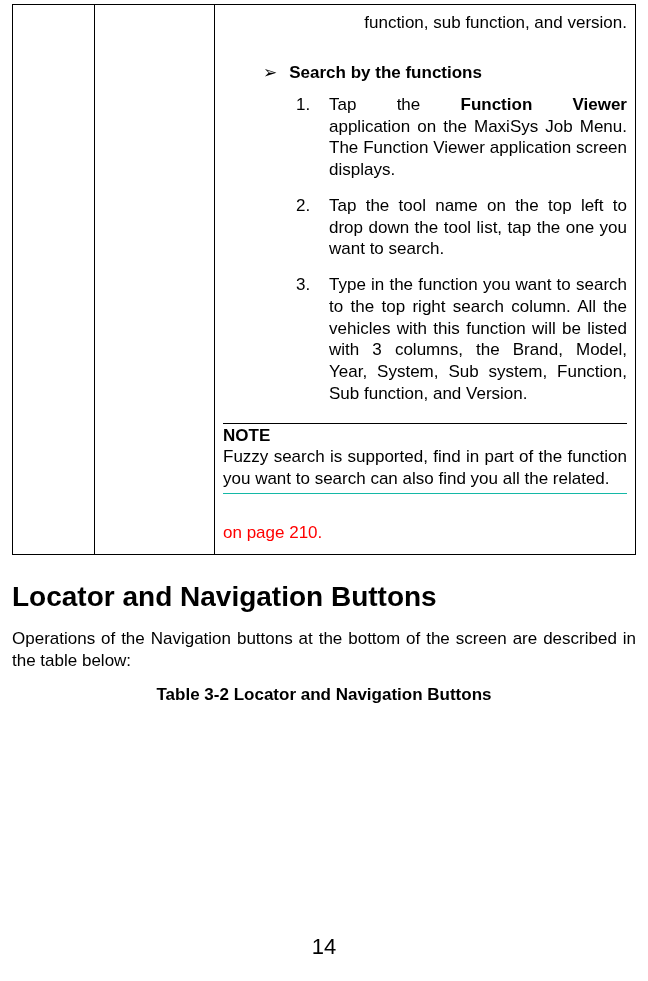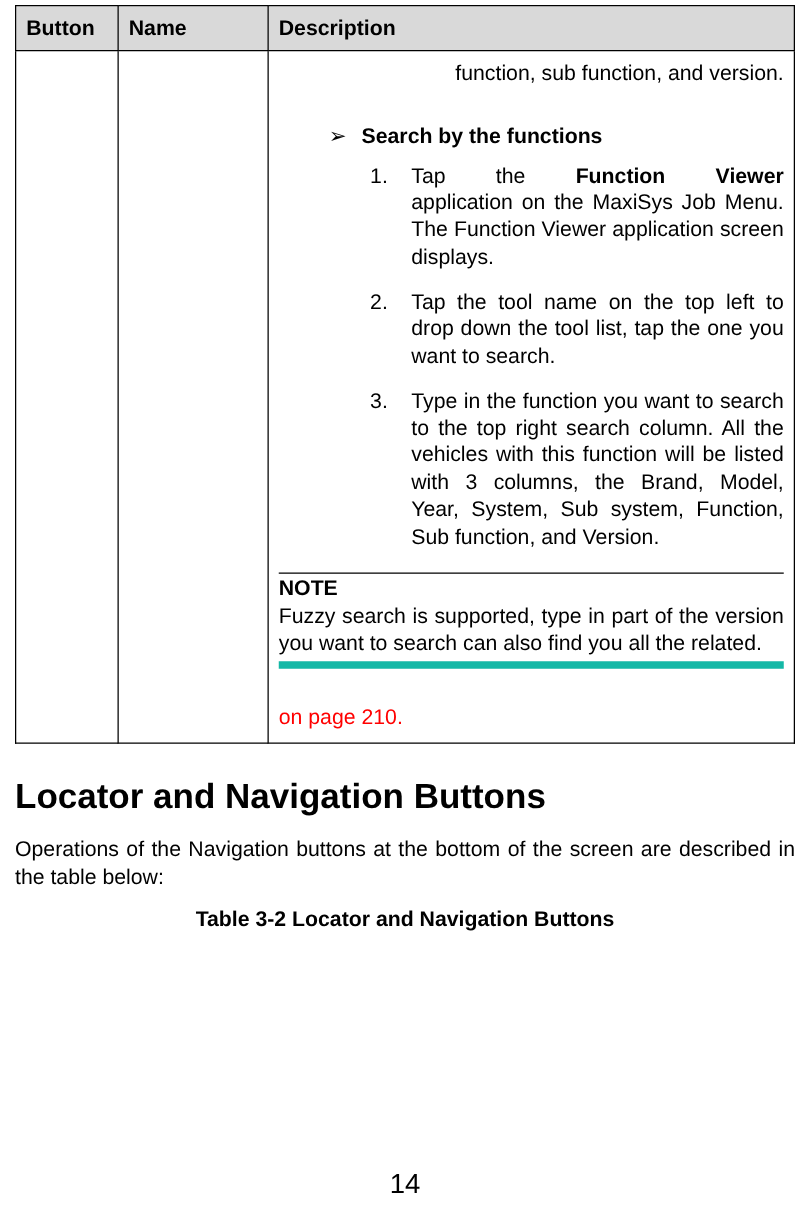--- a/index.html
+++ b/index.html
@@ -62,21 +62,21 @@
       margin: 0 0 14px 0;
       text-align: justify;
       text-justify: inter-word;
       padding-left: 14px;
     }
     .step1-stretch {
       text-align-last: justify;
     }
     .note-block {
       border-top: 1px solid #000;
-      border-bottom: 6px solid #14b8a6;
+      border-bottom: 1px solid #14b8a6;
       padding: 1px 0 3px 0;
       margin: 4px 0 28px 0;
       text-align: justify;
     }
     .note-title {
       font-weight: bold;
       display: block;
     }
     .red-link {
       color: #ff0000;
@@ -110,25 +110,20 @@
 </head>
 <body>
 
 <table class="main-table">
   <colgroup>
     <col class="col-button">
       <col class="col-name">
       <col class="col-desc">
   </colgroup>
   <tbody>
-      <tr>
-    <th>Button</th>
-    <th>Name</th>
-    <th>Description</th>
-  </tr>
   <tr>
     <td></td>
     <td></td>
     <td>
 
       <p class="lead-frag">function, sub function, and version.</p>
 
       <div class="bullet-line">
         <span class="bullet-mark">➢</span>
         <span class="bullet-text">Search by the functions</span>
@@ -139,21 +134,21 @@
           <span class="step1-stretch" style="display:block;">
             <span>Tap the </span><span class="b">Function Viewer</span>
           </span><span> application on the MaxiSys Job Menu. The Function Viewer application screen displays.</span>
         </li>
         <li>Tap the tool name on the top left to drop down the tool list, tap the one you want to search.</li>
         <li>Type in the function you want to search to the top right search column. All the vehicles with this function will be listed with 3 columns, the Brand, Model, Year, System, Sub system, Function, Sub function, and Version.</li>
       </ol>
 
       <div class="note-block">
         <span class="note-title">NOTE</span>
-        <span>Fuzzy search is supported, type in part of the version you want to search can also find you all the related.</span>
+        <span>Fuzzy search is supported, find in part of the function you want to search can also find you all the related.</span>
       </div>
 
       <p class="red-link">on page 210.</p>
     </td>
   </tr>
 </tbody>
   </table>
 
 <div class="h2">Locator and Navigation Buttons</div>
 

